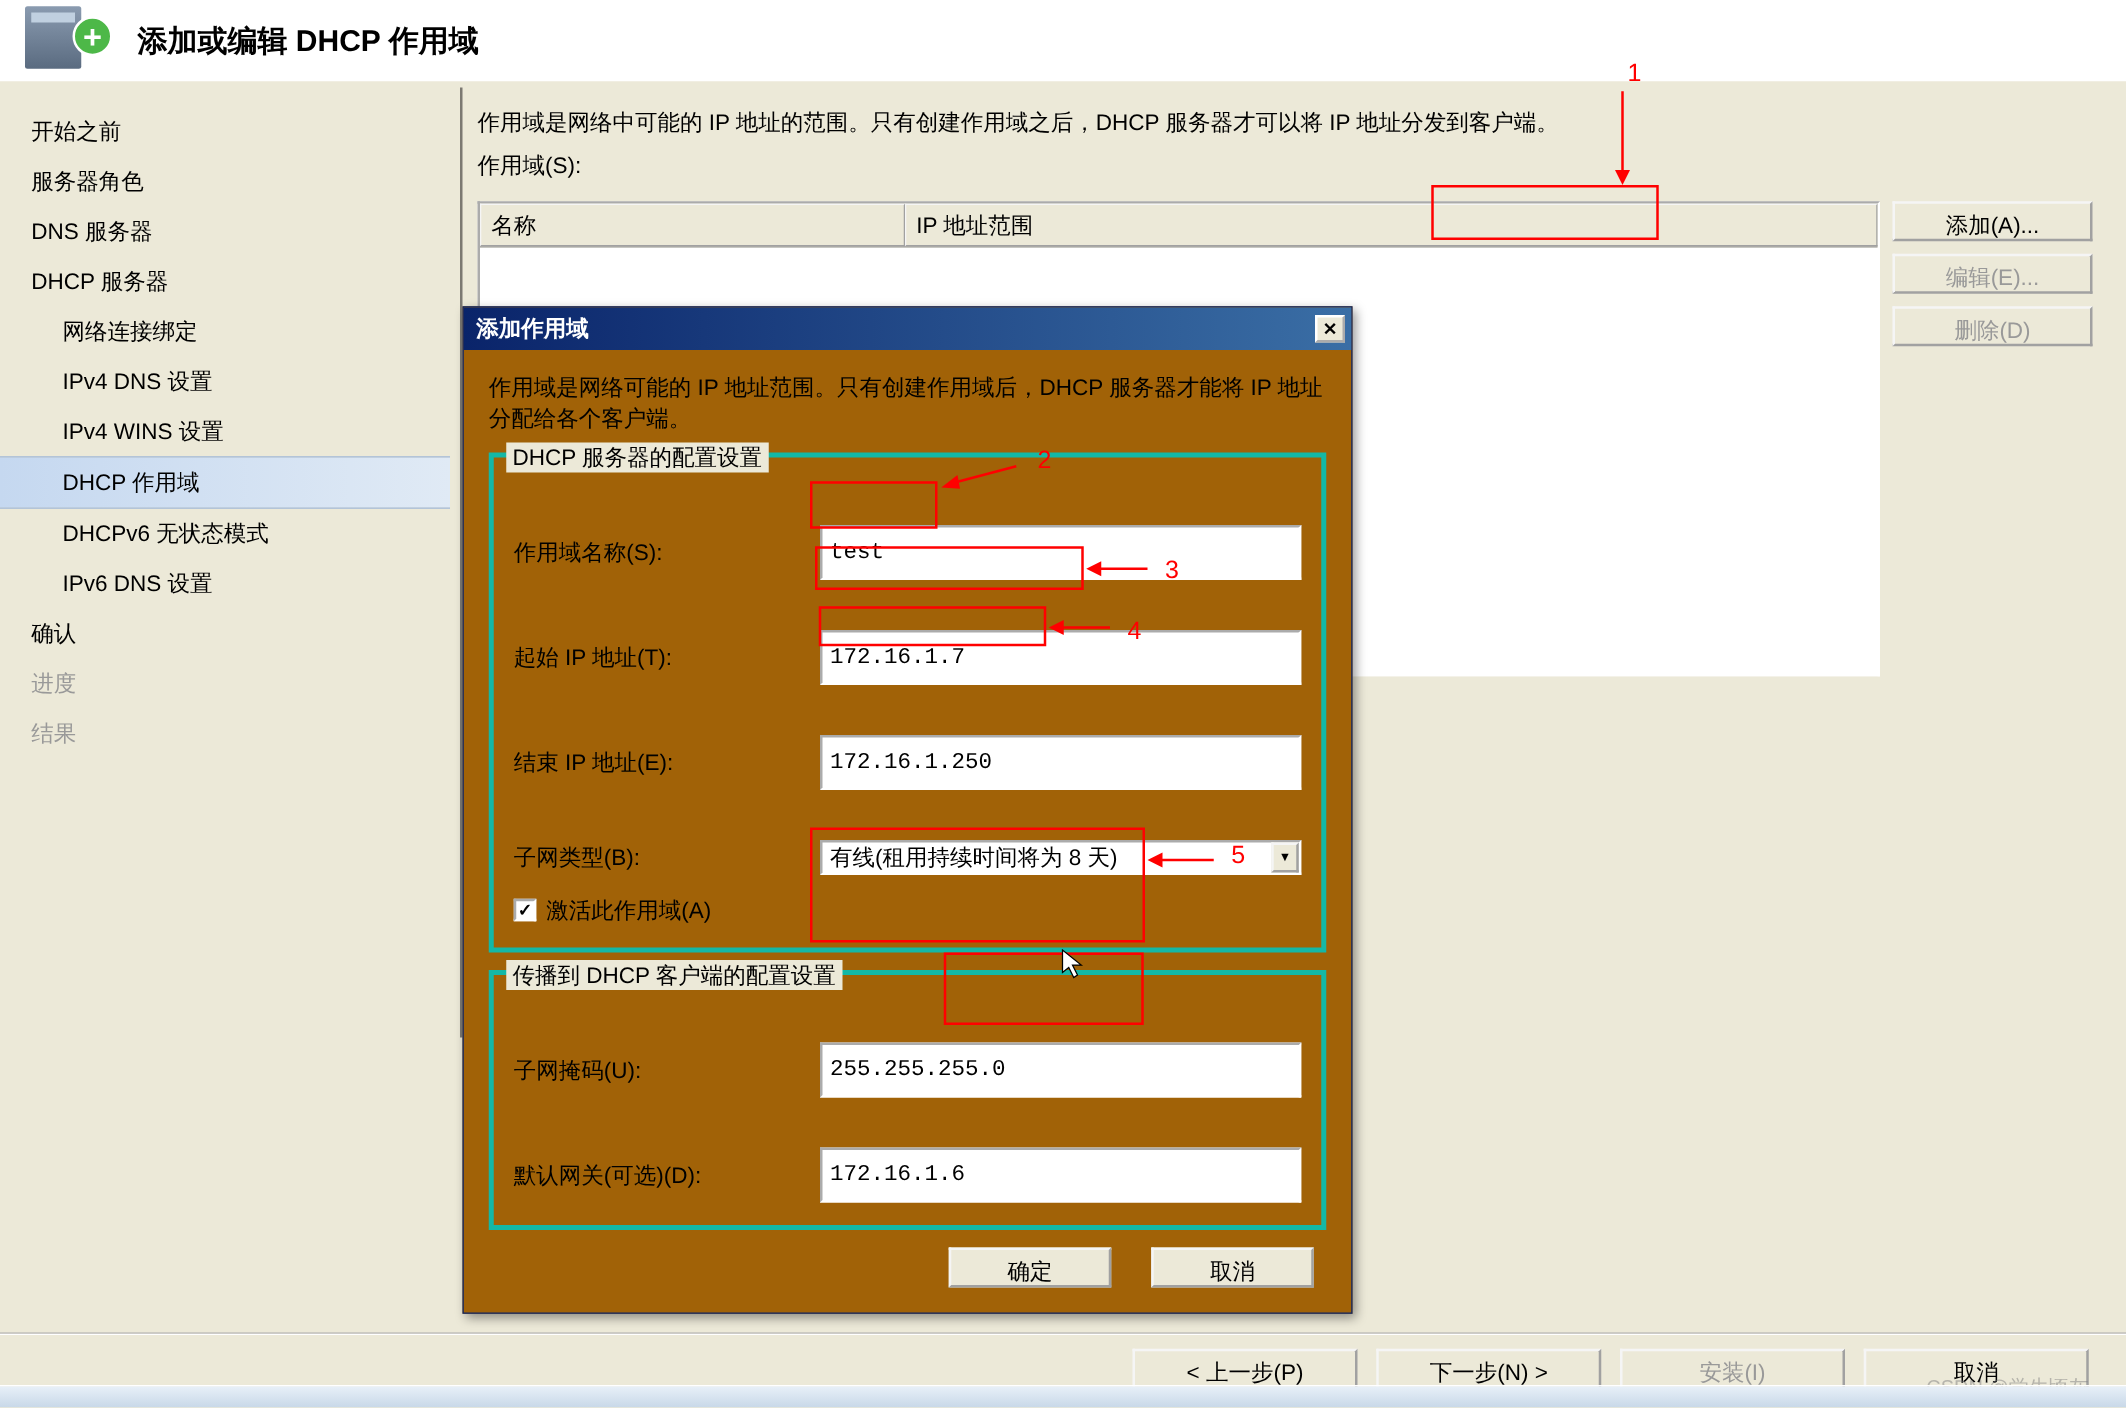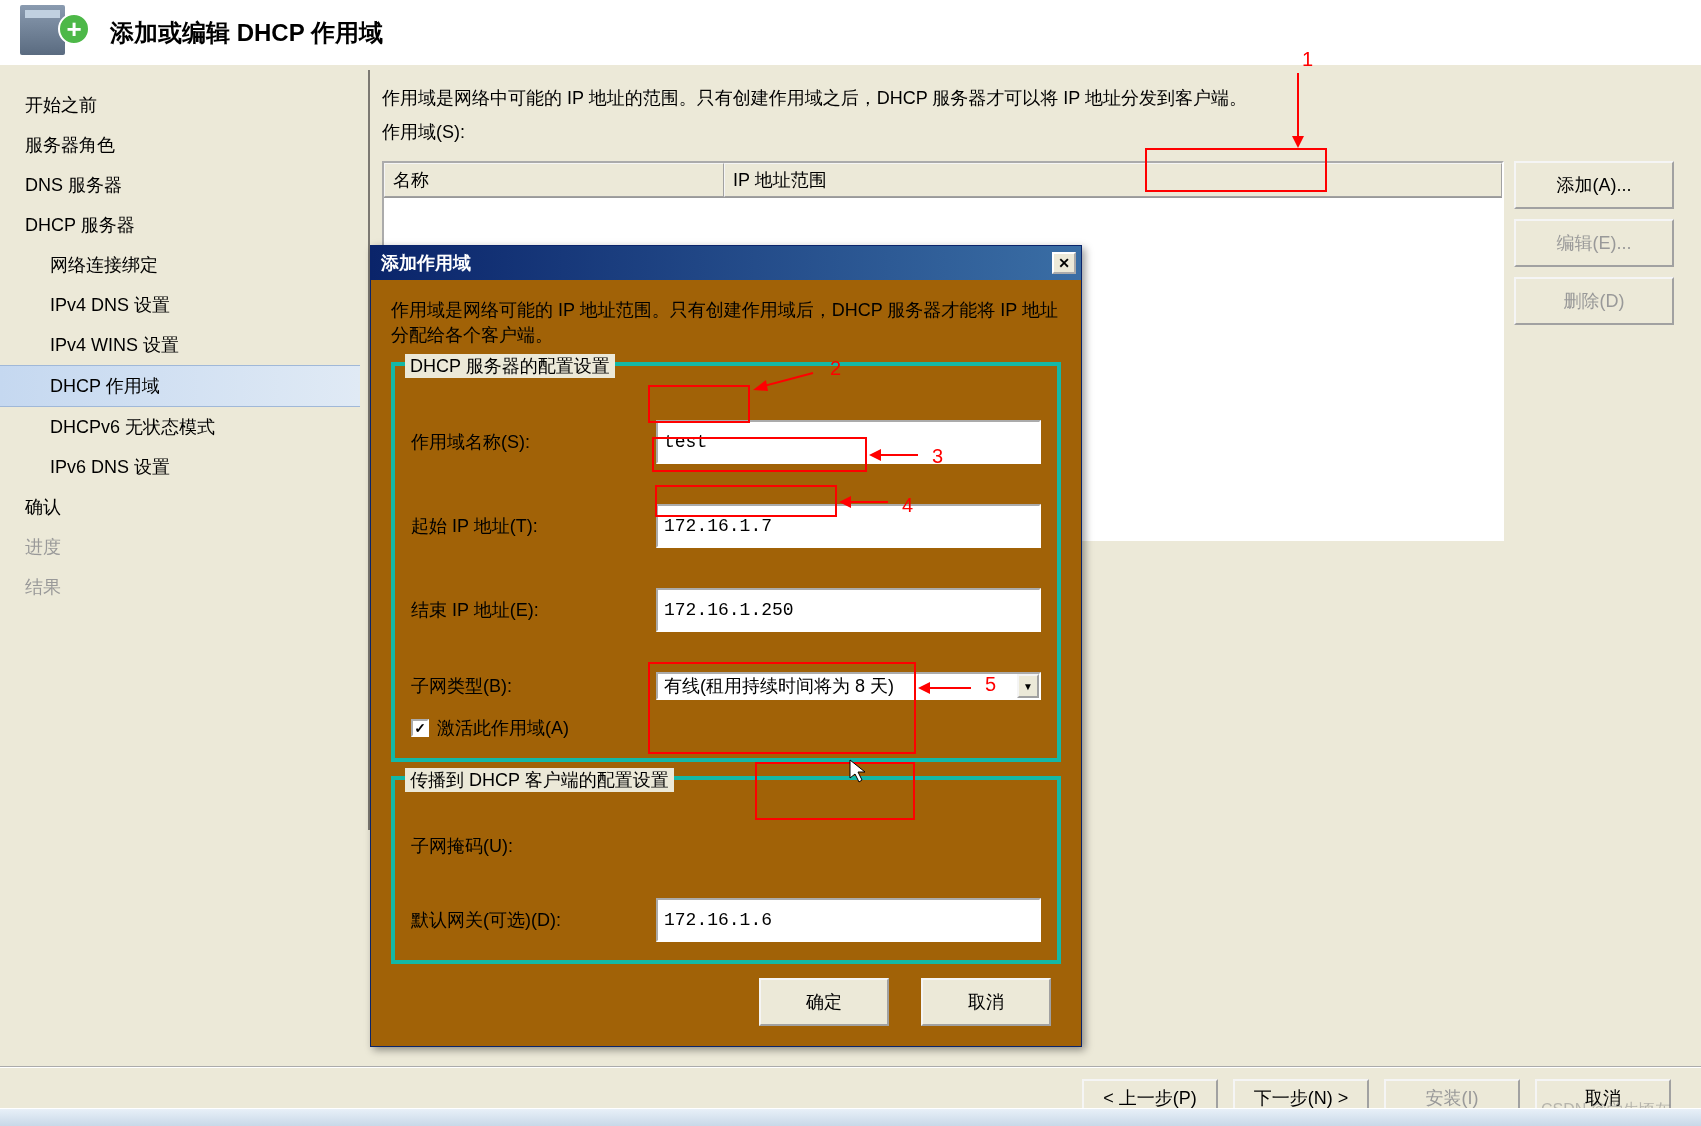--- a/index.html
+++ b/index.html
@@ -132,40 +132,40 @@
       flex-direction: column;
       gap: 10px;
     }
     .win-button {
       background: #ece9d8;
       border: 2px outset #f5f5f5;
       padding: 5px 8px;
       font-size: 18px;
       font-family: inherit;
       cursor: pointer;
-      height: 48px;
+      height: 32px;
     }
     .win-button:disabled { color: #999; }
     
     
     .wizard-footer {
       position: absolute;
       bottom: 0;
       left: 0;
       right: 0;
       height: 60px;
       background: #ece9d8;
       border-top: 2px groove #fff;
       display: flex;
       justify-content: flex-end;
       align-items: center;
       padding-right: 30px;
       gap: 15px;
     }
-    .wizard-footer .win-button { width: 136px; height: 36px; }
+    .wizard-footer .win-button { width: 180px; height: 36px; }
     
     
     .dialog {
       position: absolute;
       top: 245px;
       left: 370px;
       width: 712px;
       background: #a16207;
       border: 1px solid #0a246a;
       box-shadow: 3px 3px 8px rgba(0,0,0,0.4);
@@ -406,20 +406,21 @@
       <div class="checkbox-row">
         <div class="checkbox">✓</div>
         <span>激活此作用域(A)</span>
       </div>
     </div>
 
     <div class="groupbox">
       <div class="groupbox-title">传播到 DHCP 客户端的配置设置</div>
       <div class="form-row">
         <div class="form-label">子网掩码(U):</div>
+        <input class="form-input" value="255.255.255.0" style="">
       </div>
       <div class="form-row">
         <div class="form-label">默认网关(可选)(D):</div>
         <input class="form-input" value="172.16.1.6" style="">
       </div>
     </div>
 
     <div class="dialog-footer">
       <button class="win-button">确定</button>
       <button class="win-button">取消</button>

